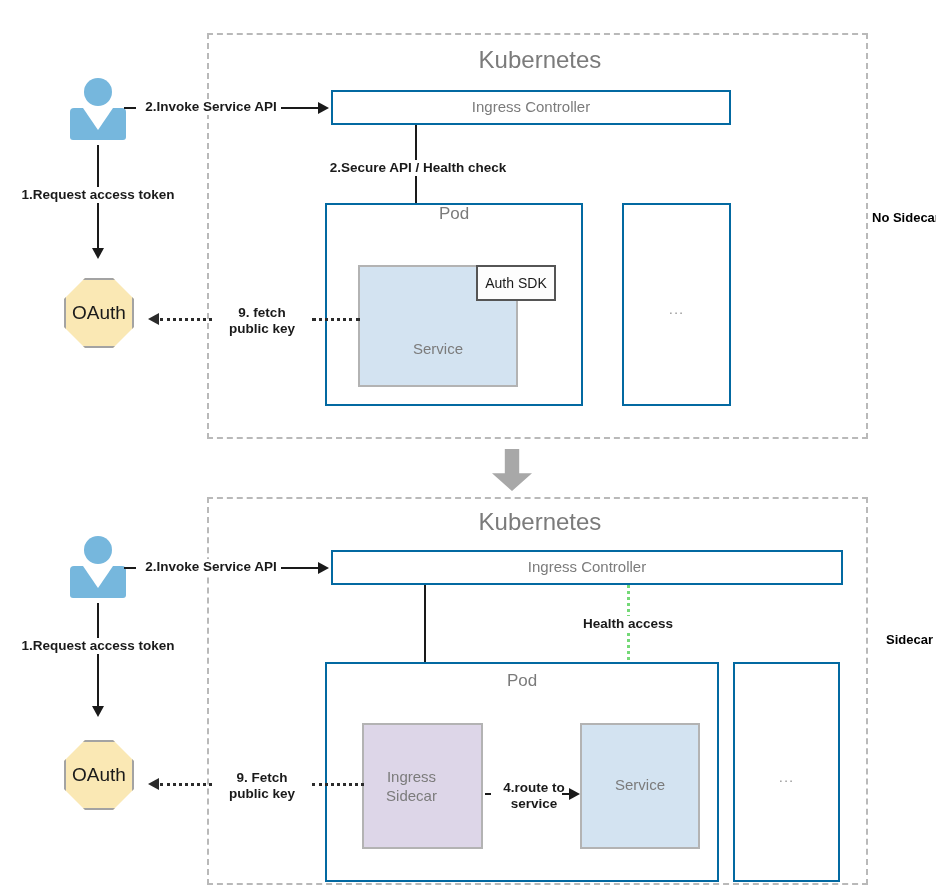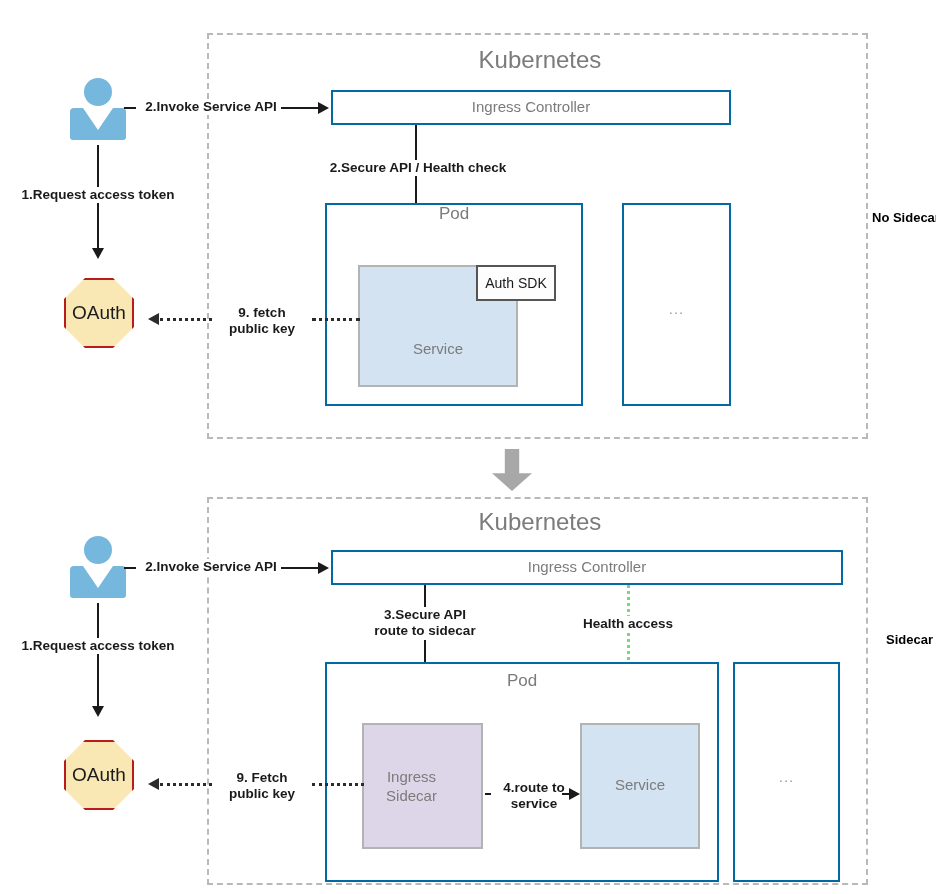--- a/index.html
+++ b/index.html
@@ -148,21 +148,21 @@
   .actor-notch {
     width: 0; height: 0;
     border-left: 15px solid transparent;
     border-right: 15px solid transparent;
     border-top: 22px solid #ffffff;
   }
 
   
   .octagon {
     background: #fae8b4;
-    border: 2px solid #b91c1c;
+    border: 2px solid #a3a3a3;
     box-sizing: border-box;
     clip-path: polygon(30% 0%, 70% 0%, 100% 30%, 100% 70%, 70% 100%, 30% 100%, 0% 70%, 0% 30%);
     display: flex;
     align-items: center;
     justify-content: center;
   }
   .octagon-label {
     font-size: 19px;
     color: #1a1a1a;
     white-space: nowrap;
@@ -259,22 +259,20 @@
   <div class="abs conn-label" style="left:136px; top:559px; width:150px;">2.Invoke Service API</div>
   <div class="abs h-line" style="left:281px; top:567px; width:40px; height:2px;"></div>
   <div class="abs arrow-right" style="left:318px; top:562px;"></div>
 
   <div class="abs box flex-center" style="left:331px; top:550px; width:512px; height:35px;">
     <span class="box-label">Ingress Controller</span>
   </div>
 
   <div class="abs v-line" style="left:424px; top:585px; width:2px; height:147px;"></div>
   <div class="abs arrow-down" style="left:419px; top:725px;"></div>
-  <div class="abs conn-label" style="left:335px; top:607px; width:180px;">3.Secure API
-route to sidecar</div>
 
   <div class="abs green-dot-line" style="left:627px; top:585px; height:147px;"></div>
   <div class="abs green-arrow-down" style="left:622px; top:725px;"></div>
   <div class="abs conn-label" style="left:570px; top:616px; width:116px;">Health access</div>
 
   <div class="abs box" style="left:325px; top:662px; width:394px; height:220px;"></div>
   <div class="abs pod-label" style="left:325px; top:671px; width:394px;">Pod</div>
 
   <div class="abs box" style="left:733px; top:662px; width:107px; height:220px;"></div>
   <div class="abs ellipsis-label" style="left:733px; top:768px; width:107px;">...</div>

